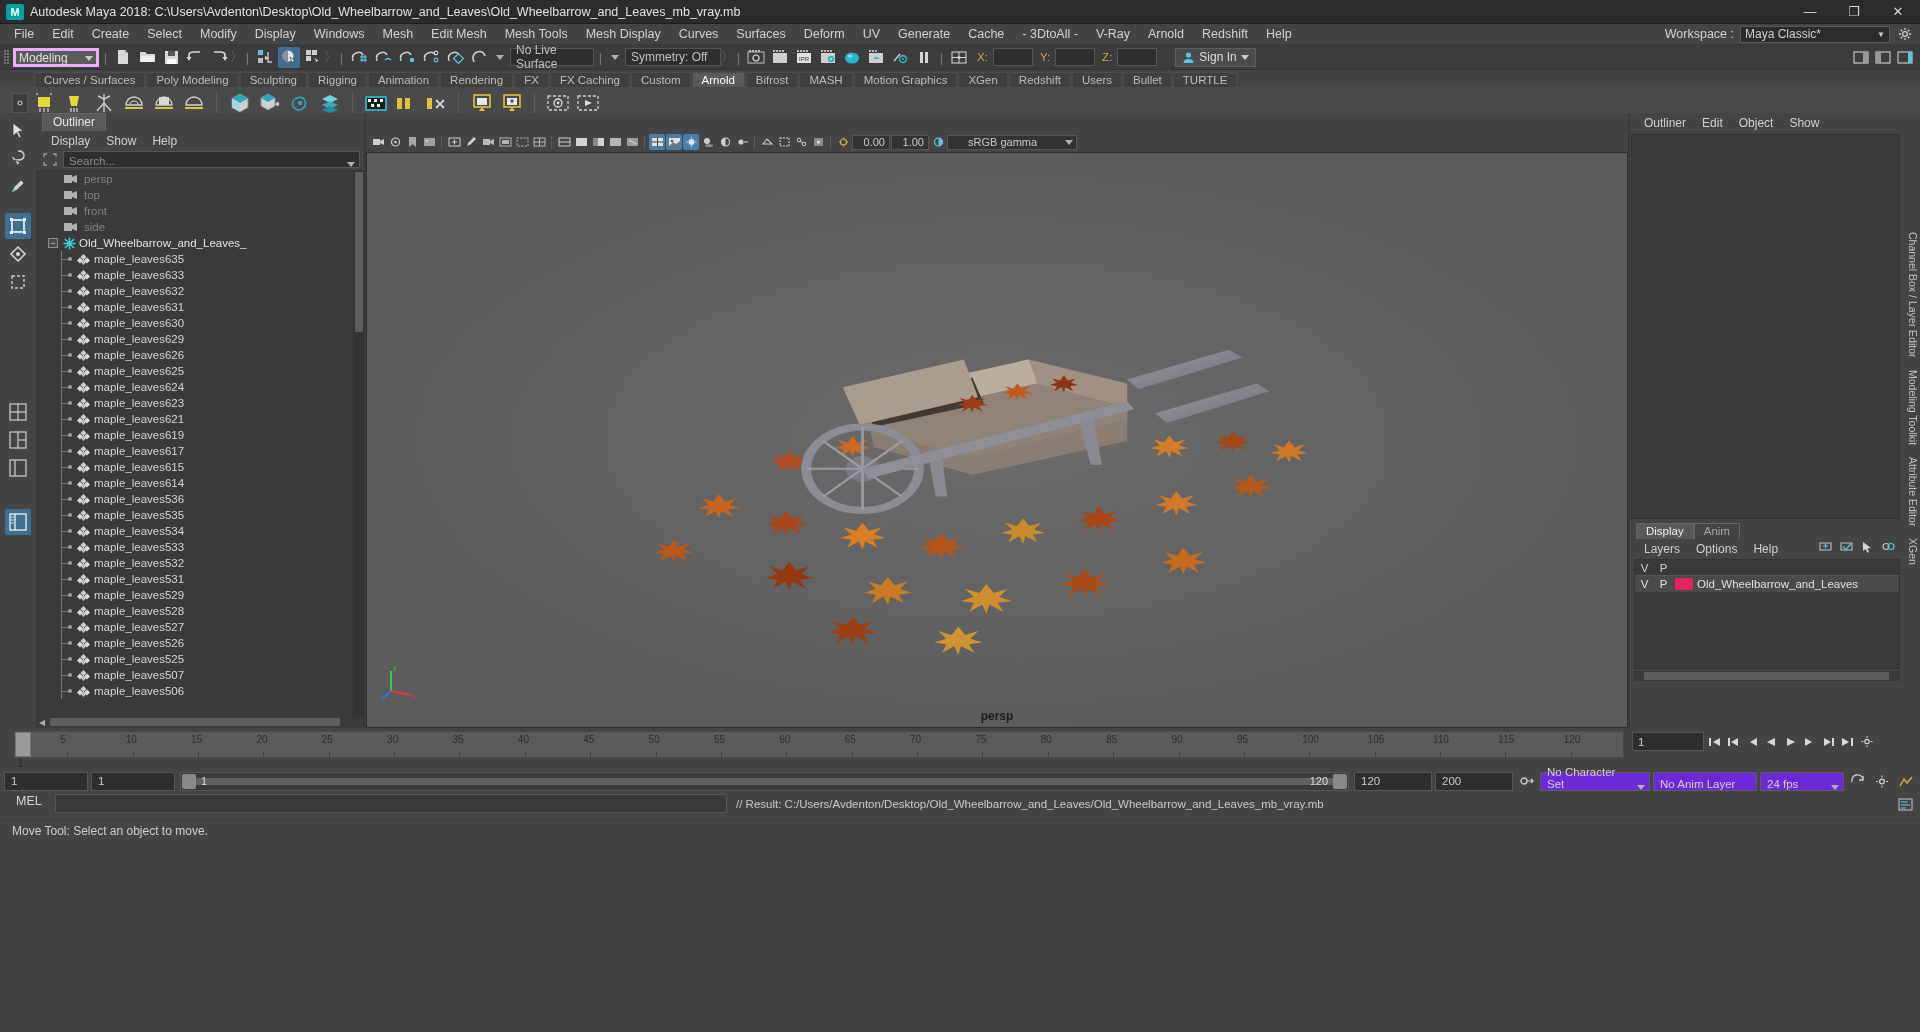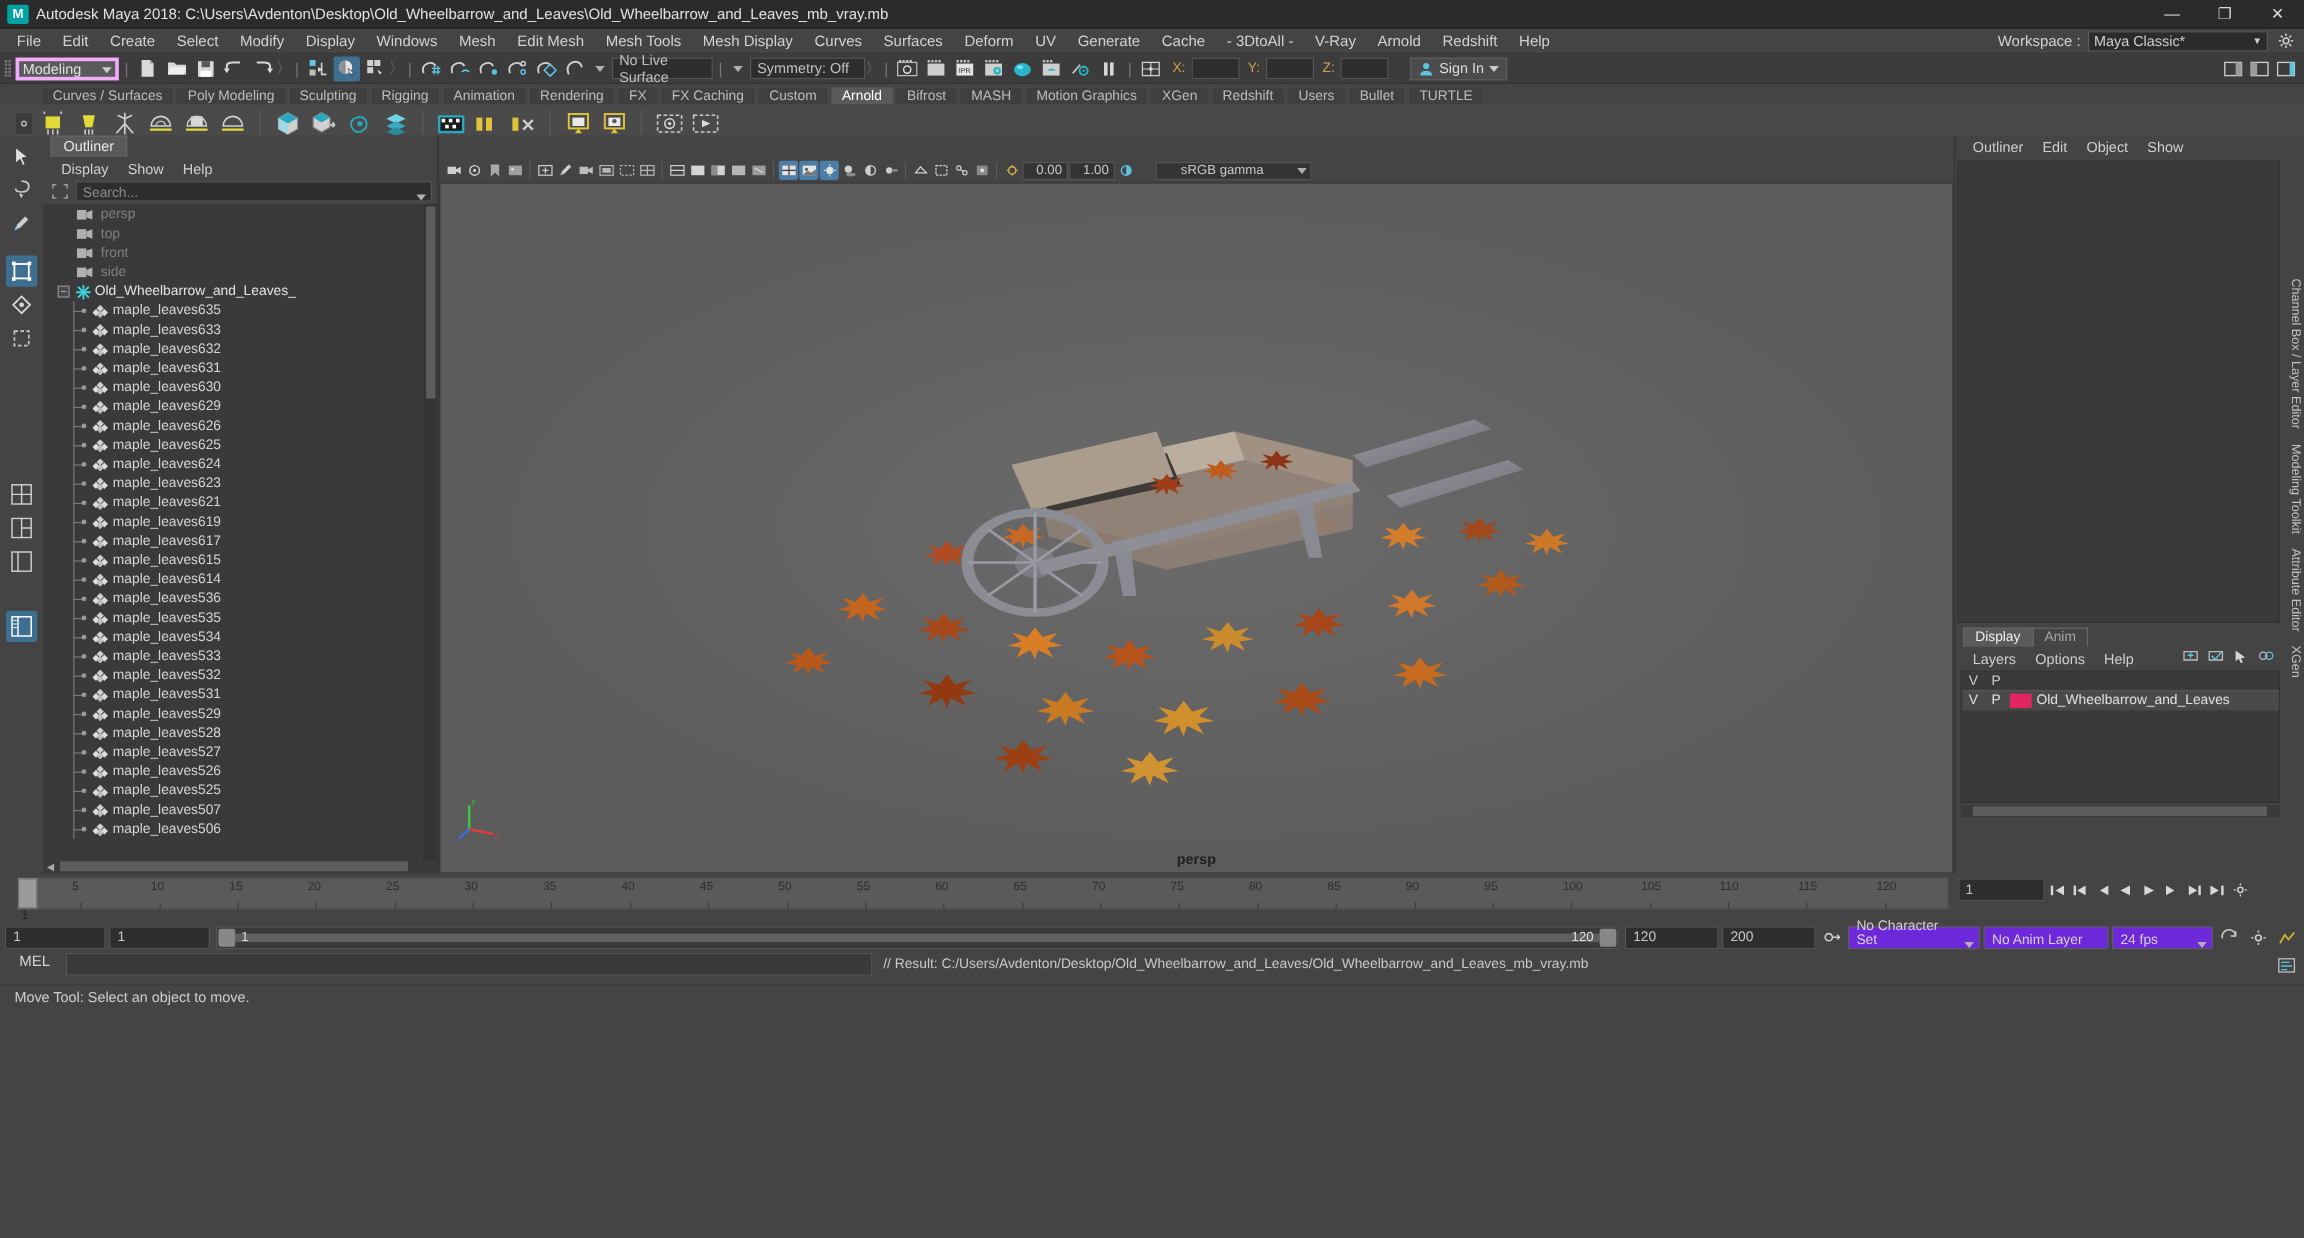--- a/index.html
+++ b/index.html
@@ -135,21 +135,21 @@
   .viewport { flex:1; background:#444; display:flex; flex-direction:column; border-right:2px solid #3a3a3a;}
   .vp-menus { height:19px; background:#444; display:flex; align-items:center; padding-left:8px; }
   .vp-menus .mi { padding:0 9px; font-size:12.5px; color:#d2d2d2;margin-top:32px; }
   .vp-tools { height:20px; background:#444; display:flex; align-items:center; padding-left:4px; gap:1px;}
   .vt { width:16px; height:16px; display:flex; align-items:center; justify-content:center; }
   .vt.on { background:#4b7ea6; border-radius:2px; }
   .vt-sep { width:1px; height:14px; background:#5a5a5a; margin:0 3px; }
   .numfld { width:38px; height:15px; background:#333; border:1px solid #555; font-size:11px;
             color:#c8c8c8; display:flex; align-items:center; justify-content:flex-end; padding-right:4px; }
   .gamma-sel { width:130px; height:15px; background:#333; border:1px solid #555; font-size:11px;
-     color:#c8c8c8; display:flex; align-items:center; padding:0 20px; position:relative; margin-left:16px;}
+     color:#c8c8c8; display:flex; align-items:center; padding:0 20px; position:relative; margin-left:0;}
   .gamma-sel .car { position:absolute; right:3px; border-left:4px solid transparent;
     border-right:4px solid transparent; border-top:5px solid #b0b0b0; }
   .vp-canvas { flex:1; background:#5c5c5c; position:relative; overflow:hidden;
                border:1px solid #2f2f2f; }
   .vp-persp { position:absolute; bottom:4px; left:50%; transform:translateX(-50%);
               font-size:12px; color:#1e1e1e; font-weight:bold; }
   .axis-gizmo { position:absolute; left:14px; bottom:26px; width:40px; height:40px; }
 
   
   .rightpanel { width:290px; background:#444; display:flex; flex-direction:column; }

